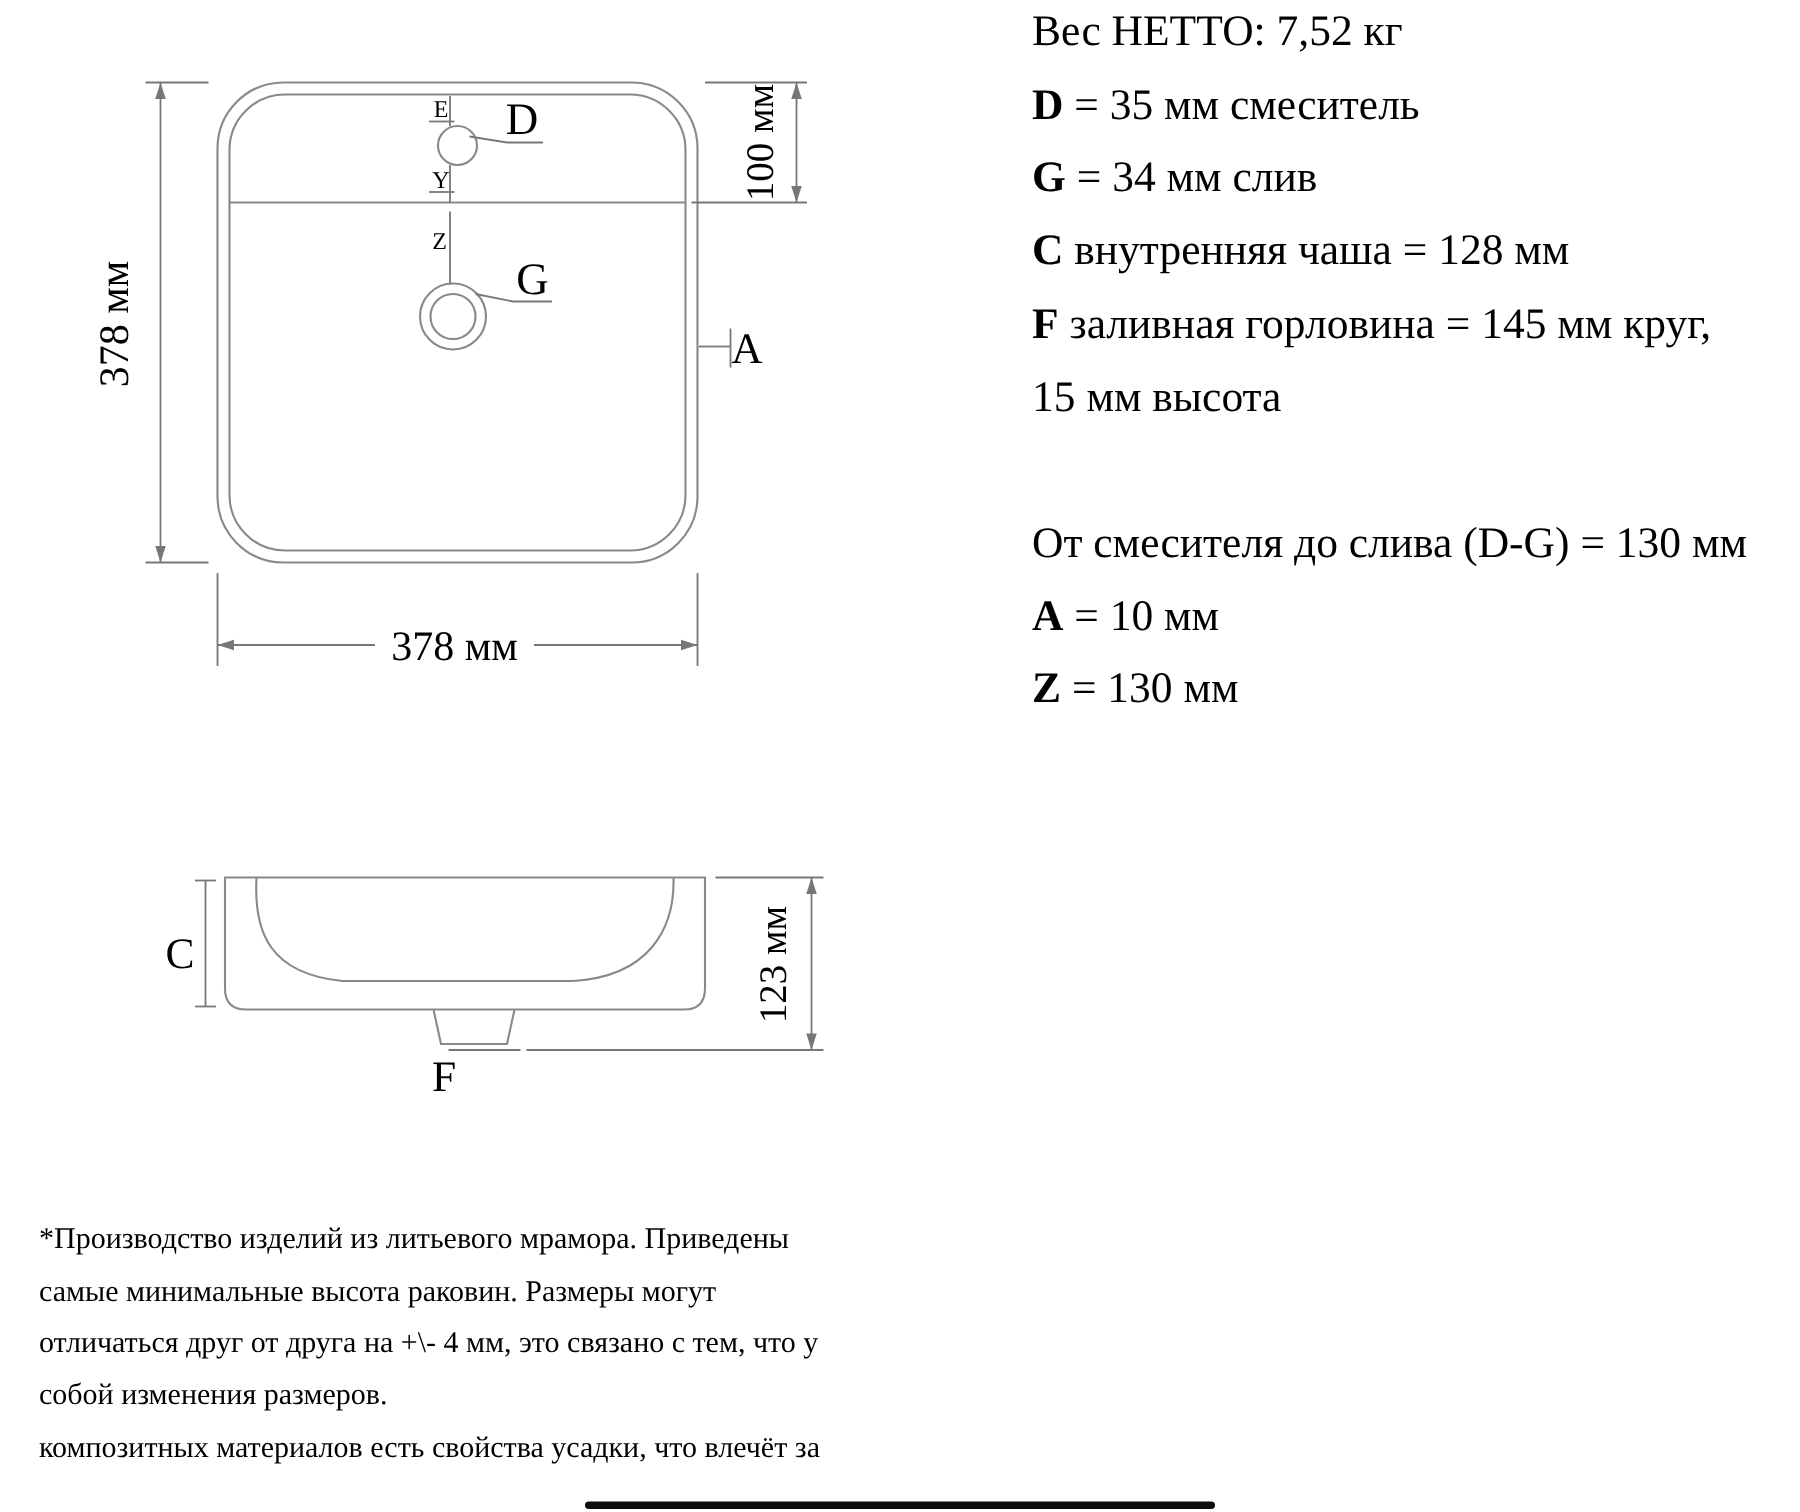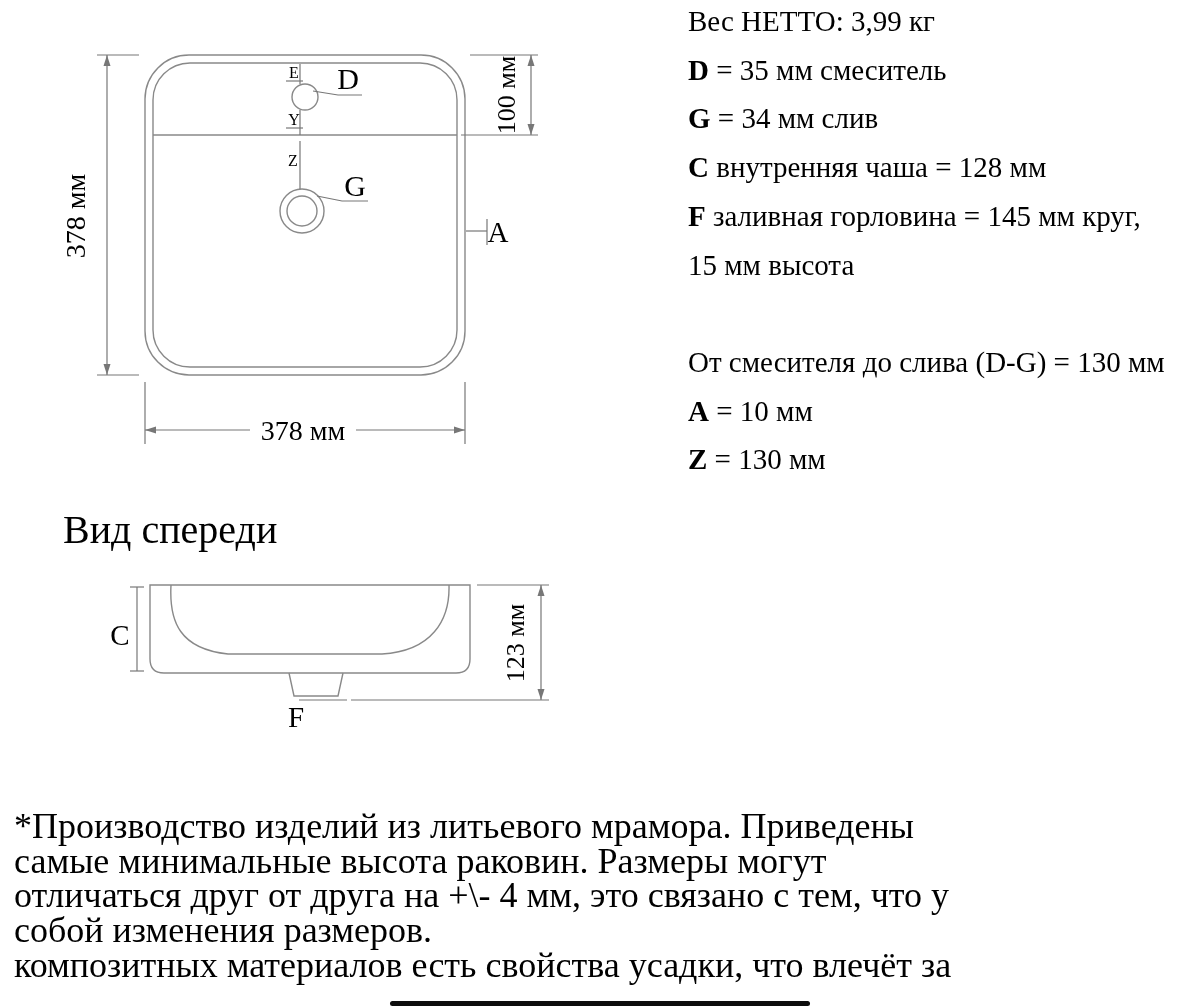--- a/index.html
+++ b/index.html
@@ -15,21 +15,21 @@
   .dim-text { font-size:28px; }
   .dim-text-sm { font-size:26px; }
 
   .front-title { position:absolute; left:63px; top:506px; font-size:40px; color:#000; white-space:nowrap; }
 
   .specs { position:absolute; left:688px; top:-3px; }
   .spec-line { font-size:29px; line-height:48.7px; white-space:nowrap; }
   .spec-line b { font-weight:bold; }
   .spec-spacer { height:48.7px; }
 
-  .footnote { position:absolute; left:14px; top:809px; font-size:36px; line-height:34.7px; }
+  .footnote { position:absolute; left:26px; top:809px; font-size:20px; line-height:34.7px; }
   .footnote div { white-space:nowrap; }
 
   .home-indicator { position:absolute; left:390px; top:1001px; width:420px; height:5px; border-radius:3px; background:#0d0d0d; }
 </style>
 </head>
 <body>
 
 <div class="page">
 
   <svg class="drawing" width="660" height="760" viewBox="0 0 660 760">
@@ -113,24 +113,23 @@
     <g fill="#777777" stroke="none">
       <path d="M541,585 l-3.5,11 l7,0 z"></path>
         <path d="M541,700 l-3.5,-11 l7,0 z"></path>
     </g>
 
     <text class="mid-label" x="120" y="645" text-anchor="middle">C</text>
     <text class="mid-label" x="296" y="727" text-anchor="middle">F</text>
     <text class="dim-text-sm" transform="rotate(-90 524 643)" x="524" y="643" text-anchor="middle">123 мм</text>
   </svg>
 
-  <div class="front-title">Вид спереди</div>
 
   <div class="specs">
-    <div class="spec-line"><b></b><span>Вес НЕТТО: 3,99 кг</span></div>
+    <div class="spec-line"><b></b><span>Вес НЕТТО: 7,52 кг</span></div>
     <div class="spec-line"><b>D</b><span> = 35 мм смеситель</span></div>
     <div class="spec-line"><b>G</b><span> = 34 мм слив</span></div>
     <div class="spec-line"><b>C</b><span> внутренняя чаша = 128 мм</span></div>
     <div class="spec-line"><b>F</b><span> заливная горловина = 145 мм круг,</span></div>
     <div class="spec-line"><b></b><span>15 мм высота</span></div>
     <div class="spec-spacer"></div>
     <div class="spec-line"><b></b><span>От смесителя до слива (D-G) = 130 мм</span></div>
     <div class="spec-line"><b>A</b><span> = 10 мм</span></div>
     <div class="spec-line"><b>Z</b><span> = 130 мм</span></div>
   </div>

